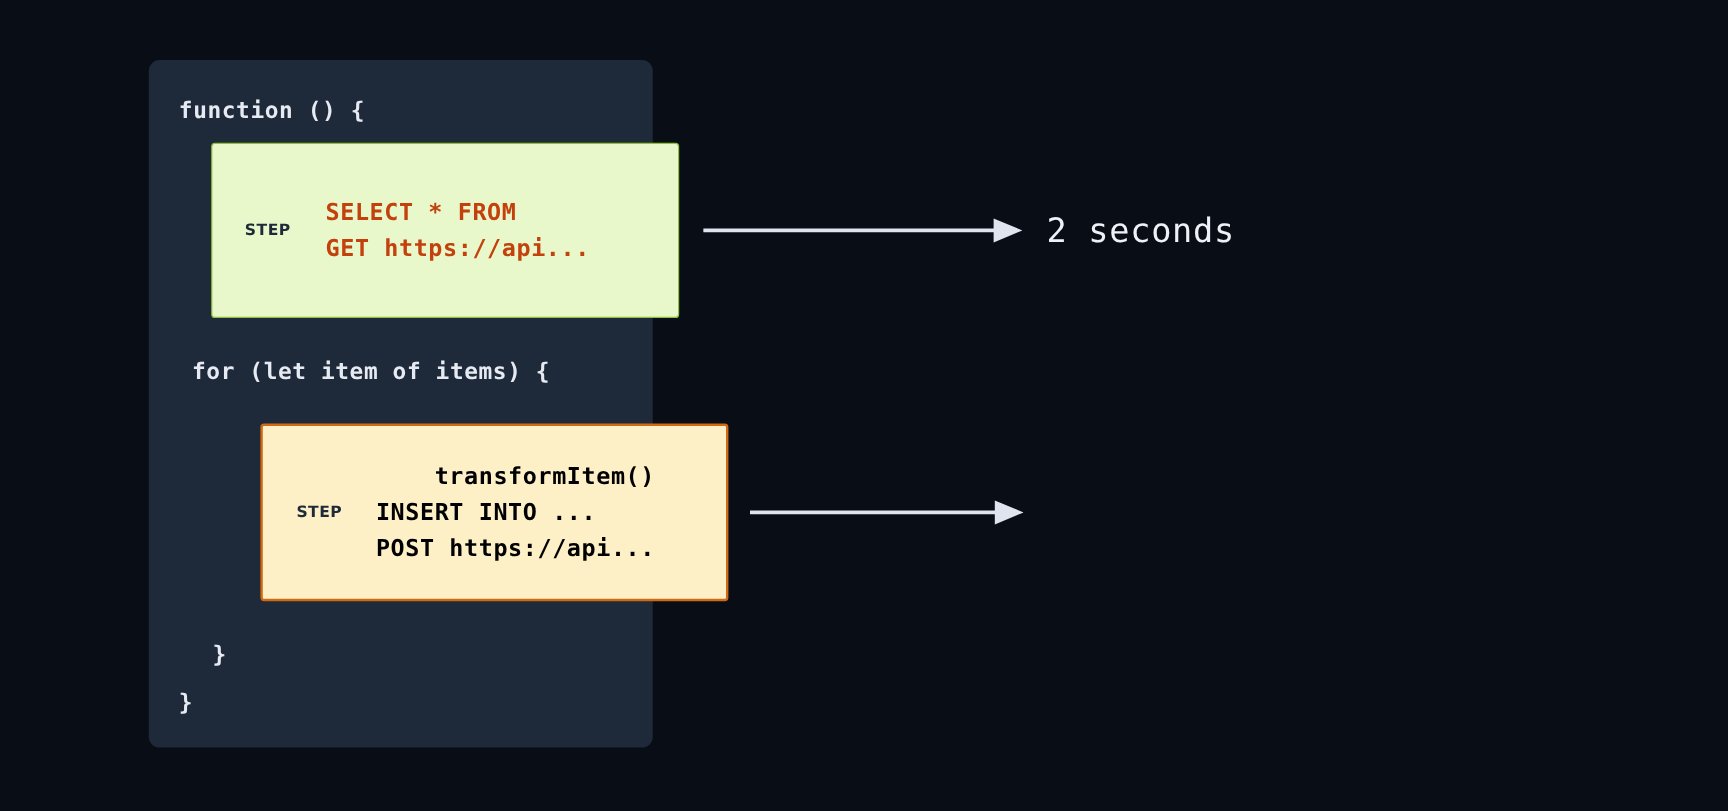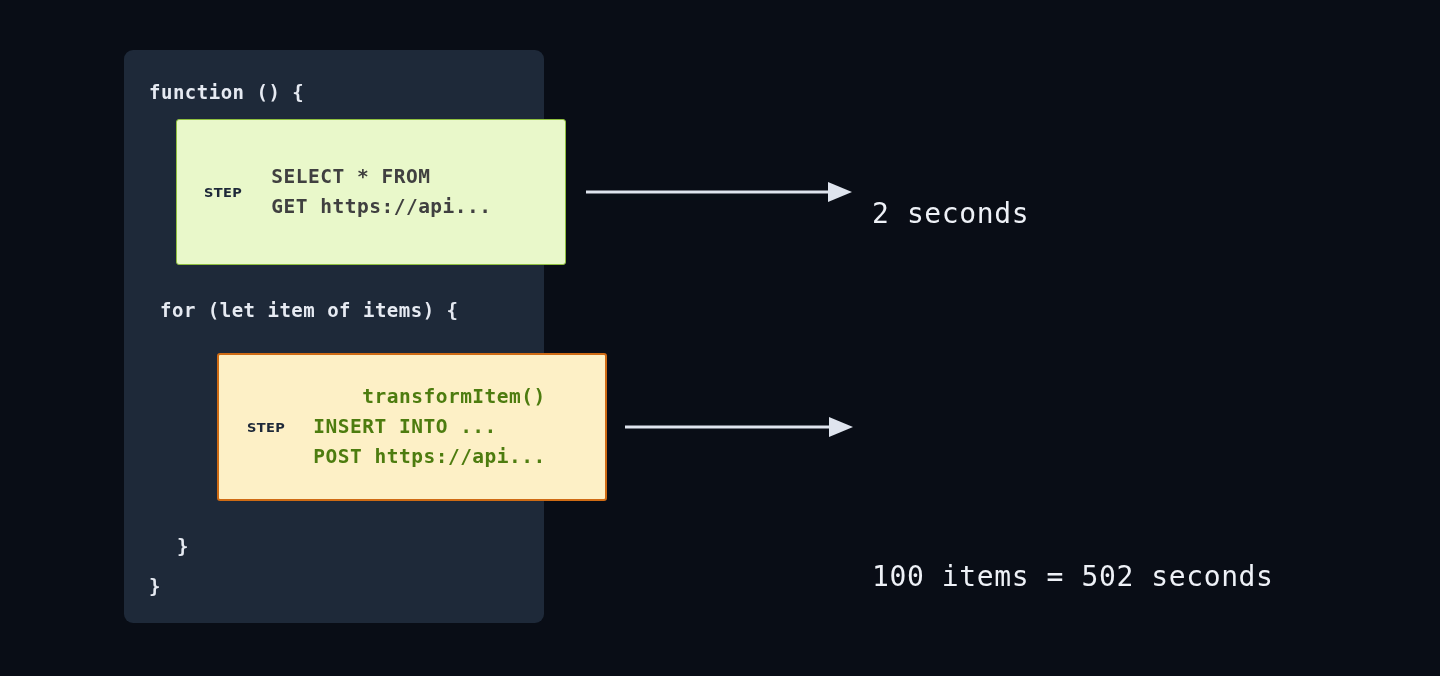--- a/index.html
+++ b/index.html
@@ -75,52 +75,51 @@
   
   #step-block-1 {
     left: 52px;
     top: 69px;
     width: 390px;
     height: 146px;
     background: #e9f8ca;
     border: 1.5px solid #8fbf3f;
   }
   #step-block-1 .step-tag  { margin-left: 27px; }
-  #step-block-1 .step-code { margin-left: 29px; color: #404040; }
+  #step-block-1 .step-code { margin-left: 29px; color: #c2410c; }
 
   
   #step-block-2 {
     left: 93px;
     top: 303px;
     width: 390px;
     height: 148px;
     background: #fdf0c6;
     border: 2px solid #cf6b14;
   }
   #step-block-2 .step-tag  { margin-left: 28px; }
-  #step-block-2 .step-code { margin-left: 28px; color: #4d7c0f; }
+  #step-block-2 .step-code { margin-left: 28px; color: #000000; }
 
   
   .arrow {
     position: absolute;
     height: 26px;
   }
   #arrow-1 { left: 586px; top: 179px; width: 266px; }
   #arrow-2 { left: 625px; top: 414px; width: 228px; }
   .arrow svg { display: block; }
 
   
   .annotation {
     position: absolute;
     font-family: "DejaVu Sans Mono", monospace;
     font-size: 28px;
     color: #eef1f7;
     letter-spacing: 0.6px;
     white-space: pre;
-    margin-top: 21px;
   }
   #label-1 { left: 872px; top: 176px; }
   #label-2 { left: 872px; top: 411px; }
 
   #total-block {
     position: absolute;
     left: 872px;
     top: 536px;
   }
   #total-block .annotation {
@@ -169,16 +168,15 @@
     <svg width="228" height="26" viewBox="0 0 228 26" xmlns="http://www.w3.org/2000/svg">
       <line x1="0" y1="13" x2="206" y2="13" stroke="#dfe4ee" stroke-width="3"></line>
       <polygon points="204,3 228,13 204,23" fill="#dfe4ee"></polygon>
     </svg>
   </div>
 
   <div class="annotation" id="label-1">2 seconds</div>
 
 
   <div id="total-block">
-    <div class="annotation">100 items = 502 seconds</div>
   </div>
 
 </div>
 
 </body></html>

